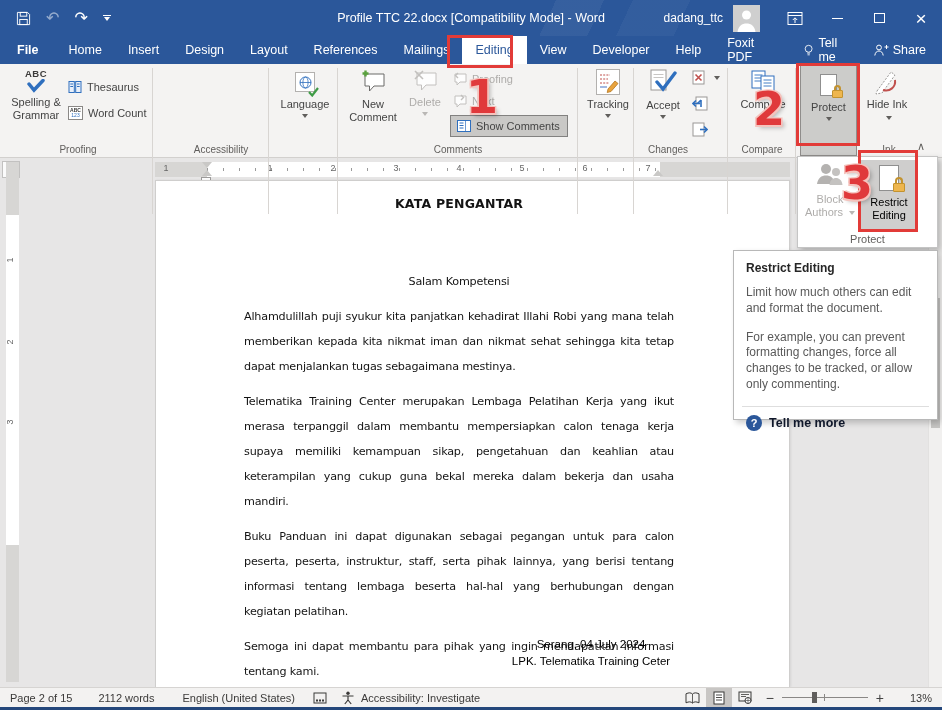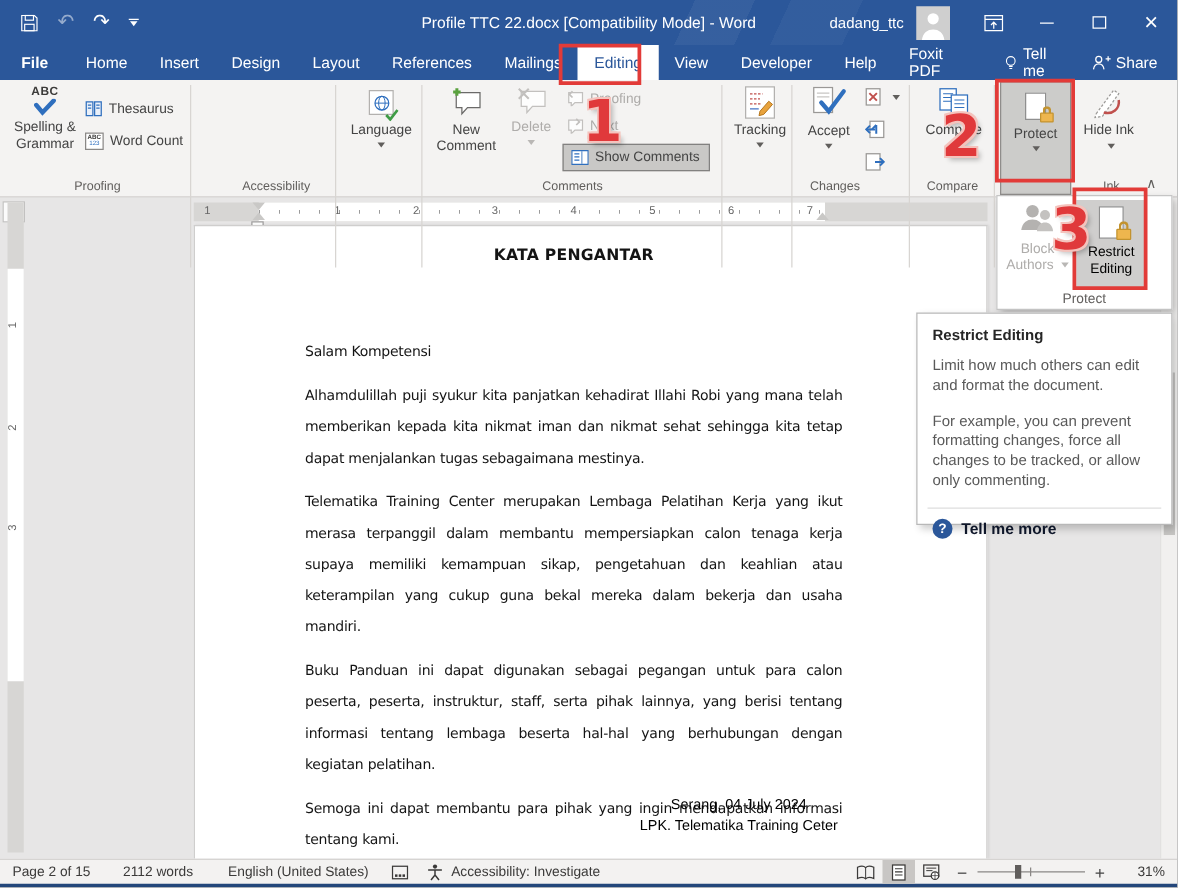--- a/index.html
+++ b/index.html
@@ -116,21 +116,21 @@
   .ind-tri-down{position:absolute; width:0; height:0; border-left:5px solid transparent; border-right:5px solid transparent; border-top:6px solid #c9c8c6; top:0;}
   .ind-tri-up{position:absolute; width:0; height:0; border-left:5px solid transparent; border-right:5px solid transparent; border-bottom:6px solid #c9c8c6; top:8px;}
   #ind-square{position:absolute; left:201px; top:19px; width:10px; height:7px; background:#fdfdfd; border:1px solid #9c9b9a;}
   #v-ruler{position:absolute; left:6px; top:4px; width:13px; height:520px; background:#d7d6d4;}
   #v-ruler .white{position:absolute; left:0; top:53px; width:13px; height:330px; background:#fff;}
   .vnum{position:absolute; left:1px; font-size:9px; color:#666; transform:rotate(-90deg);}
   #page{position:absolute; left:155px; top:22px; width:635px; height:507px; background:#fff; border:1px solid #cfcecd; border-bottom:none; box-shadow:1px 0 2px rgba(0,0,0,.08);}
   #doc-text{position:absolute; left:88px; top:0; width:430px; font-family:"DejaVu Sans", sans-serif; font-size:11.2px; letter-spacing:-0.2px; color:#141414;}
   #doc-heading{margin-top:15px; text-align:center; font-weight:bold; font-size:12.5px; letter-spacing:.2px;}
   #doc-text p{line-height:25px; text-align:justify; margin-bottom:10px;}
-  #doc-text p.nojust{text-align:left;}
+  #doc-text p.nojust{text-align:center;}
   #doc-text p.first{margin-top:58px;}
   #sign-block{position:absolute; left:270px; top:455px; width:330px; text-align:center; line-height:17px; font-size:11.5px;}
   #v-scroll{position:absolute; left:928px; top:0; width:14px; height:529px; background:#f1f0ef; border-left:1px solid #e2e1e0;}
   #v-thumb{position:absolute; left:2px; top:140px; width:9px; height:130px; background:#c6c5c3;}
 
   
   #statusbar{
     position:absolute; left:0; top:687px; width:942px; height:23px;
     background:#f3f2f1; border-top:1px solid #d6d4d2; border-bottom:3px solid #24477b;
     display:flex; align-items:center; font-size:11px; color:#3b3a39;
@@ -537,21 +537,21 @@
             <path d="M7.2 9.5h5.6M10 6.7v5.6" stroke="#3b3a39" stroke-width=".6"></path>
           </svg>
       </span>
       <span class="zoom-glyph">−</span>
       <span id="zoom-track">
         <span class="line"></span>
           <span class="notch"></span>
         <span id="zoom-thumb"></span>
       </span>
       <span class="zoom-glyph">+</span>
-      <span id="zoom-pct">31%</span>
+      <span id="zoom-pct">13%</span>
     </span>
   </div>
 
   <div class="anno-box" style="left:447px; top:35px; width:66px; height:33px;"></div>
   <div class="anno-box" style="left:796px; top:63px; width:64px; height:83px;"></div>
   <div class="anno-box" style="left:858px; top:150px; width:60px; height:82px;"></div>
   <div class="anno-num" style="left:466px; top:74px;">1</div>
   <div class="anno-num" style="left:753px; top:86px;">2</div>
   <div class="anno-num" style="left:841px; top:160px;">3</div>
 

